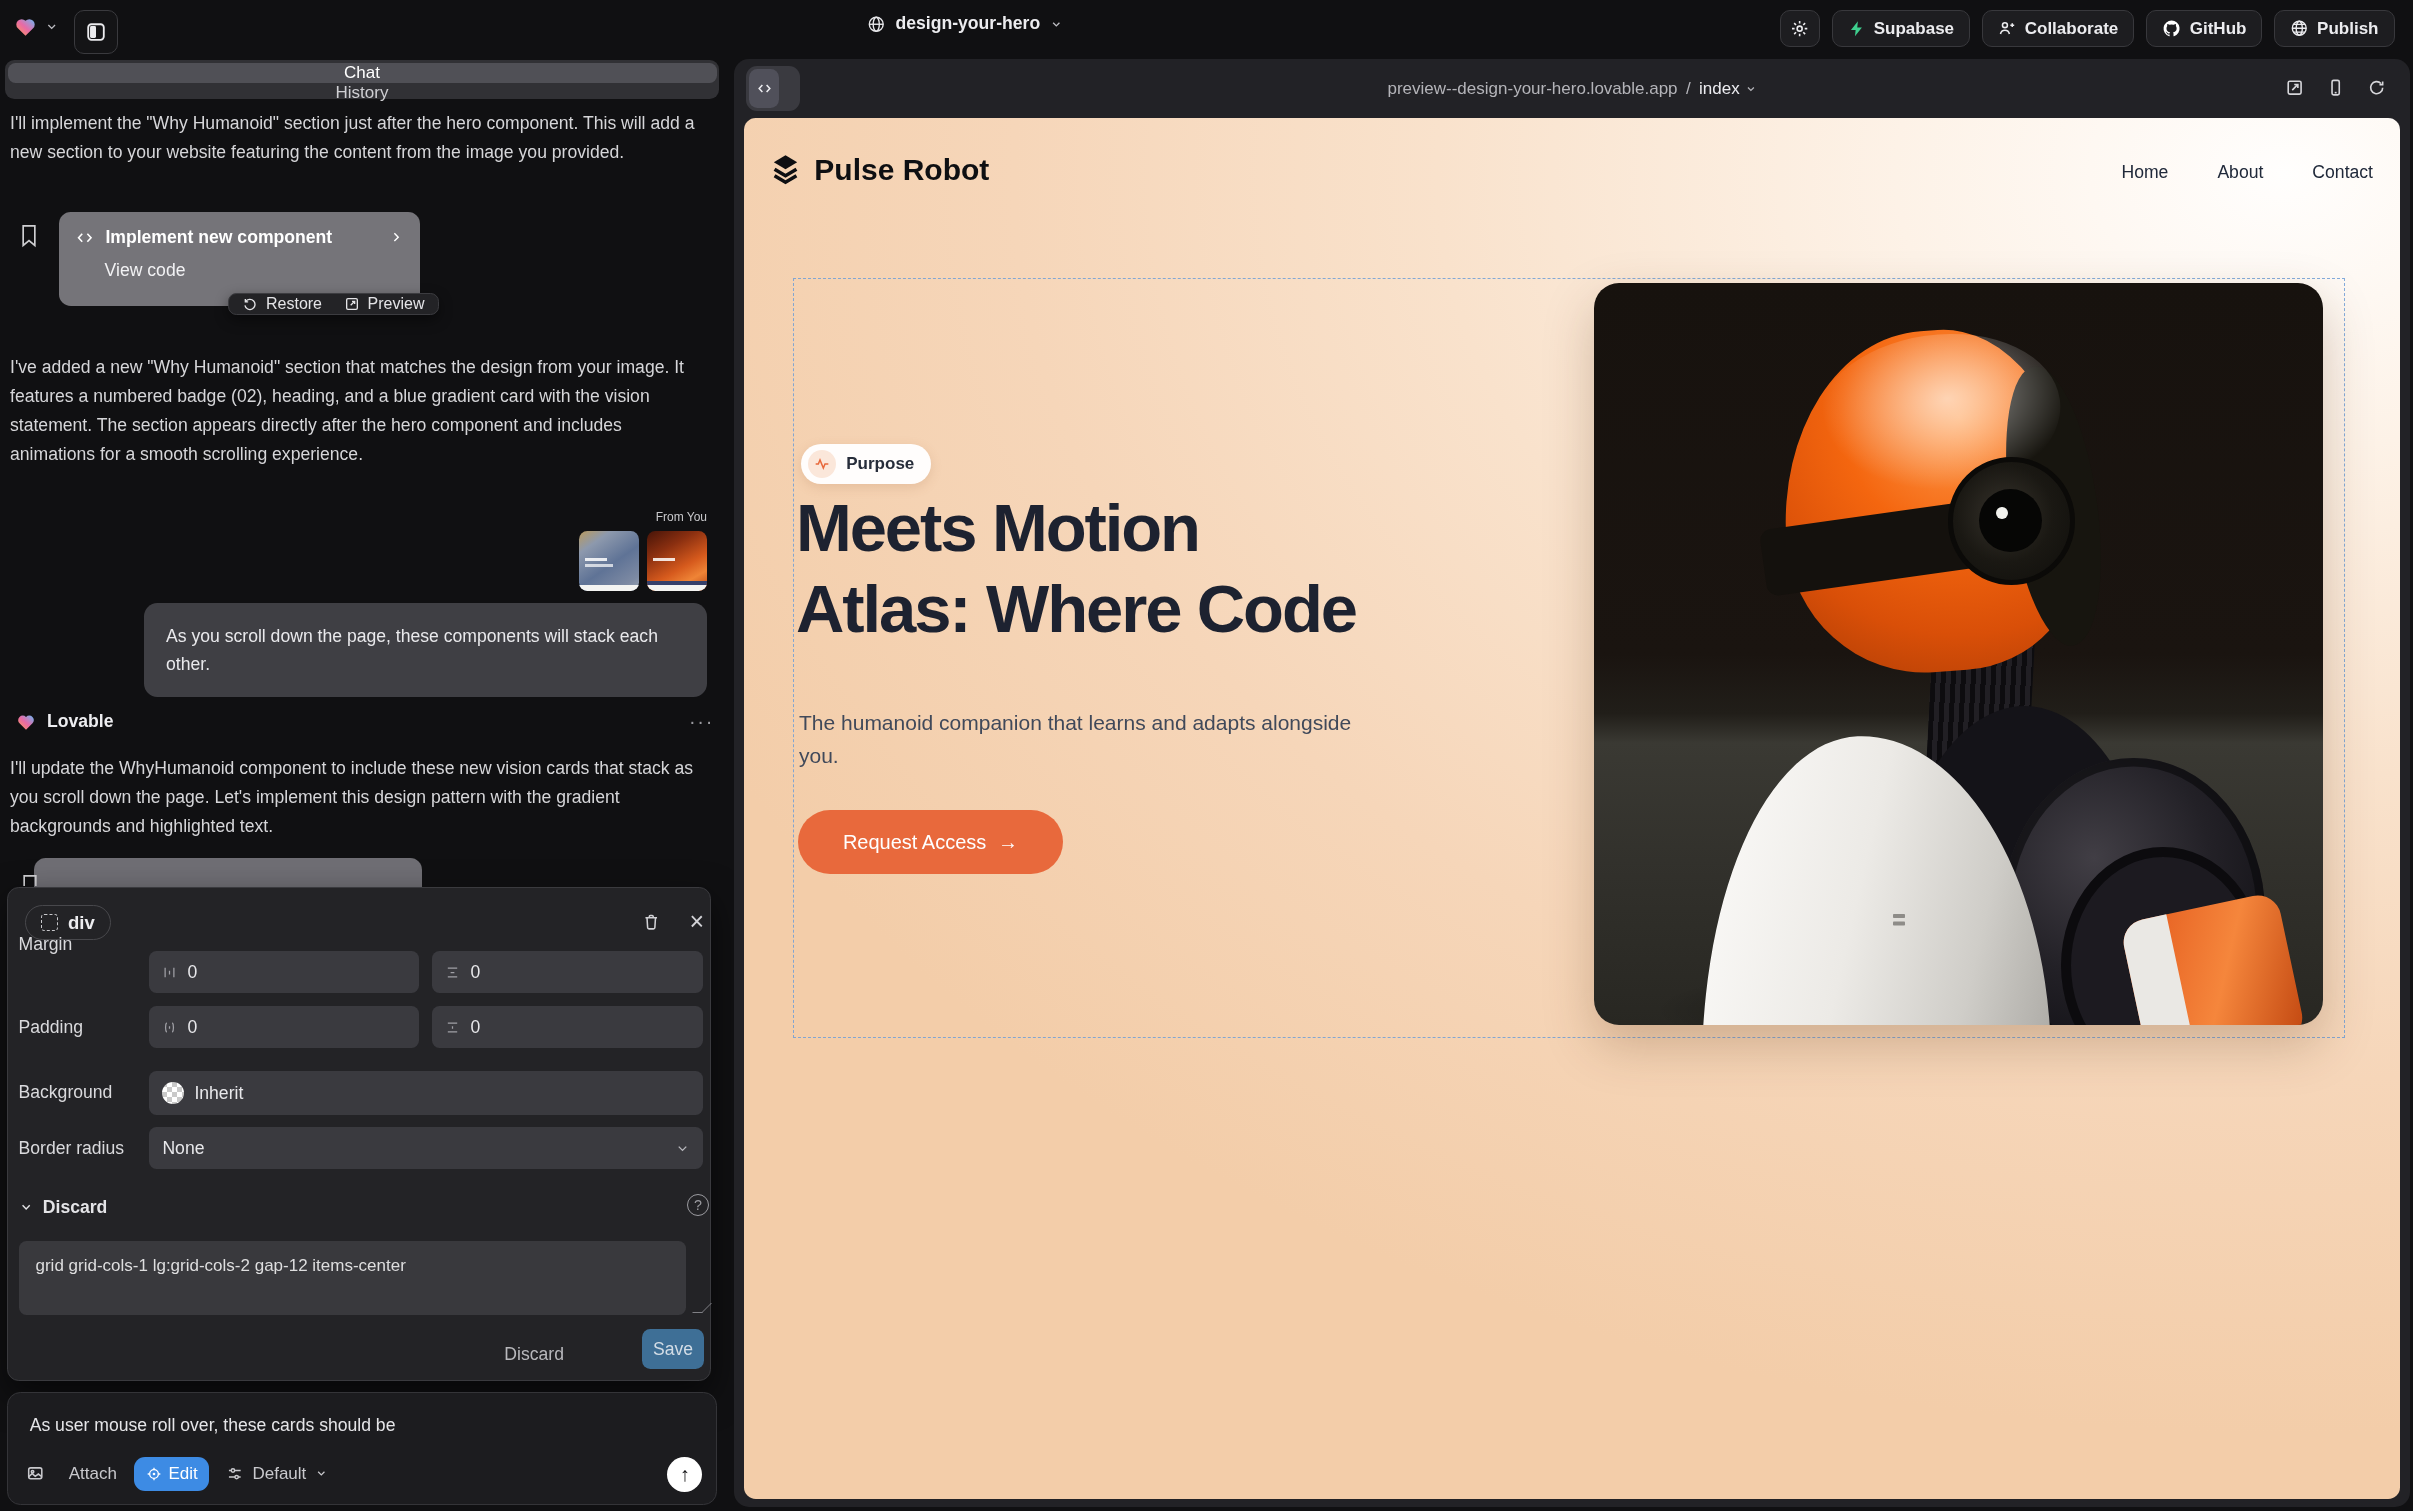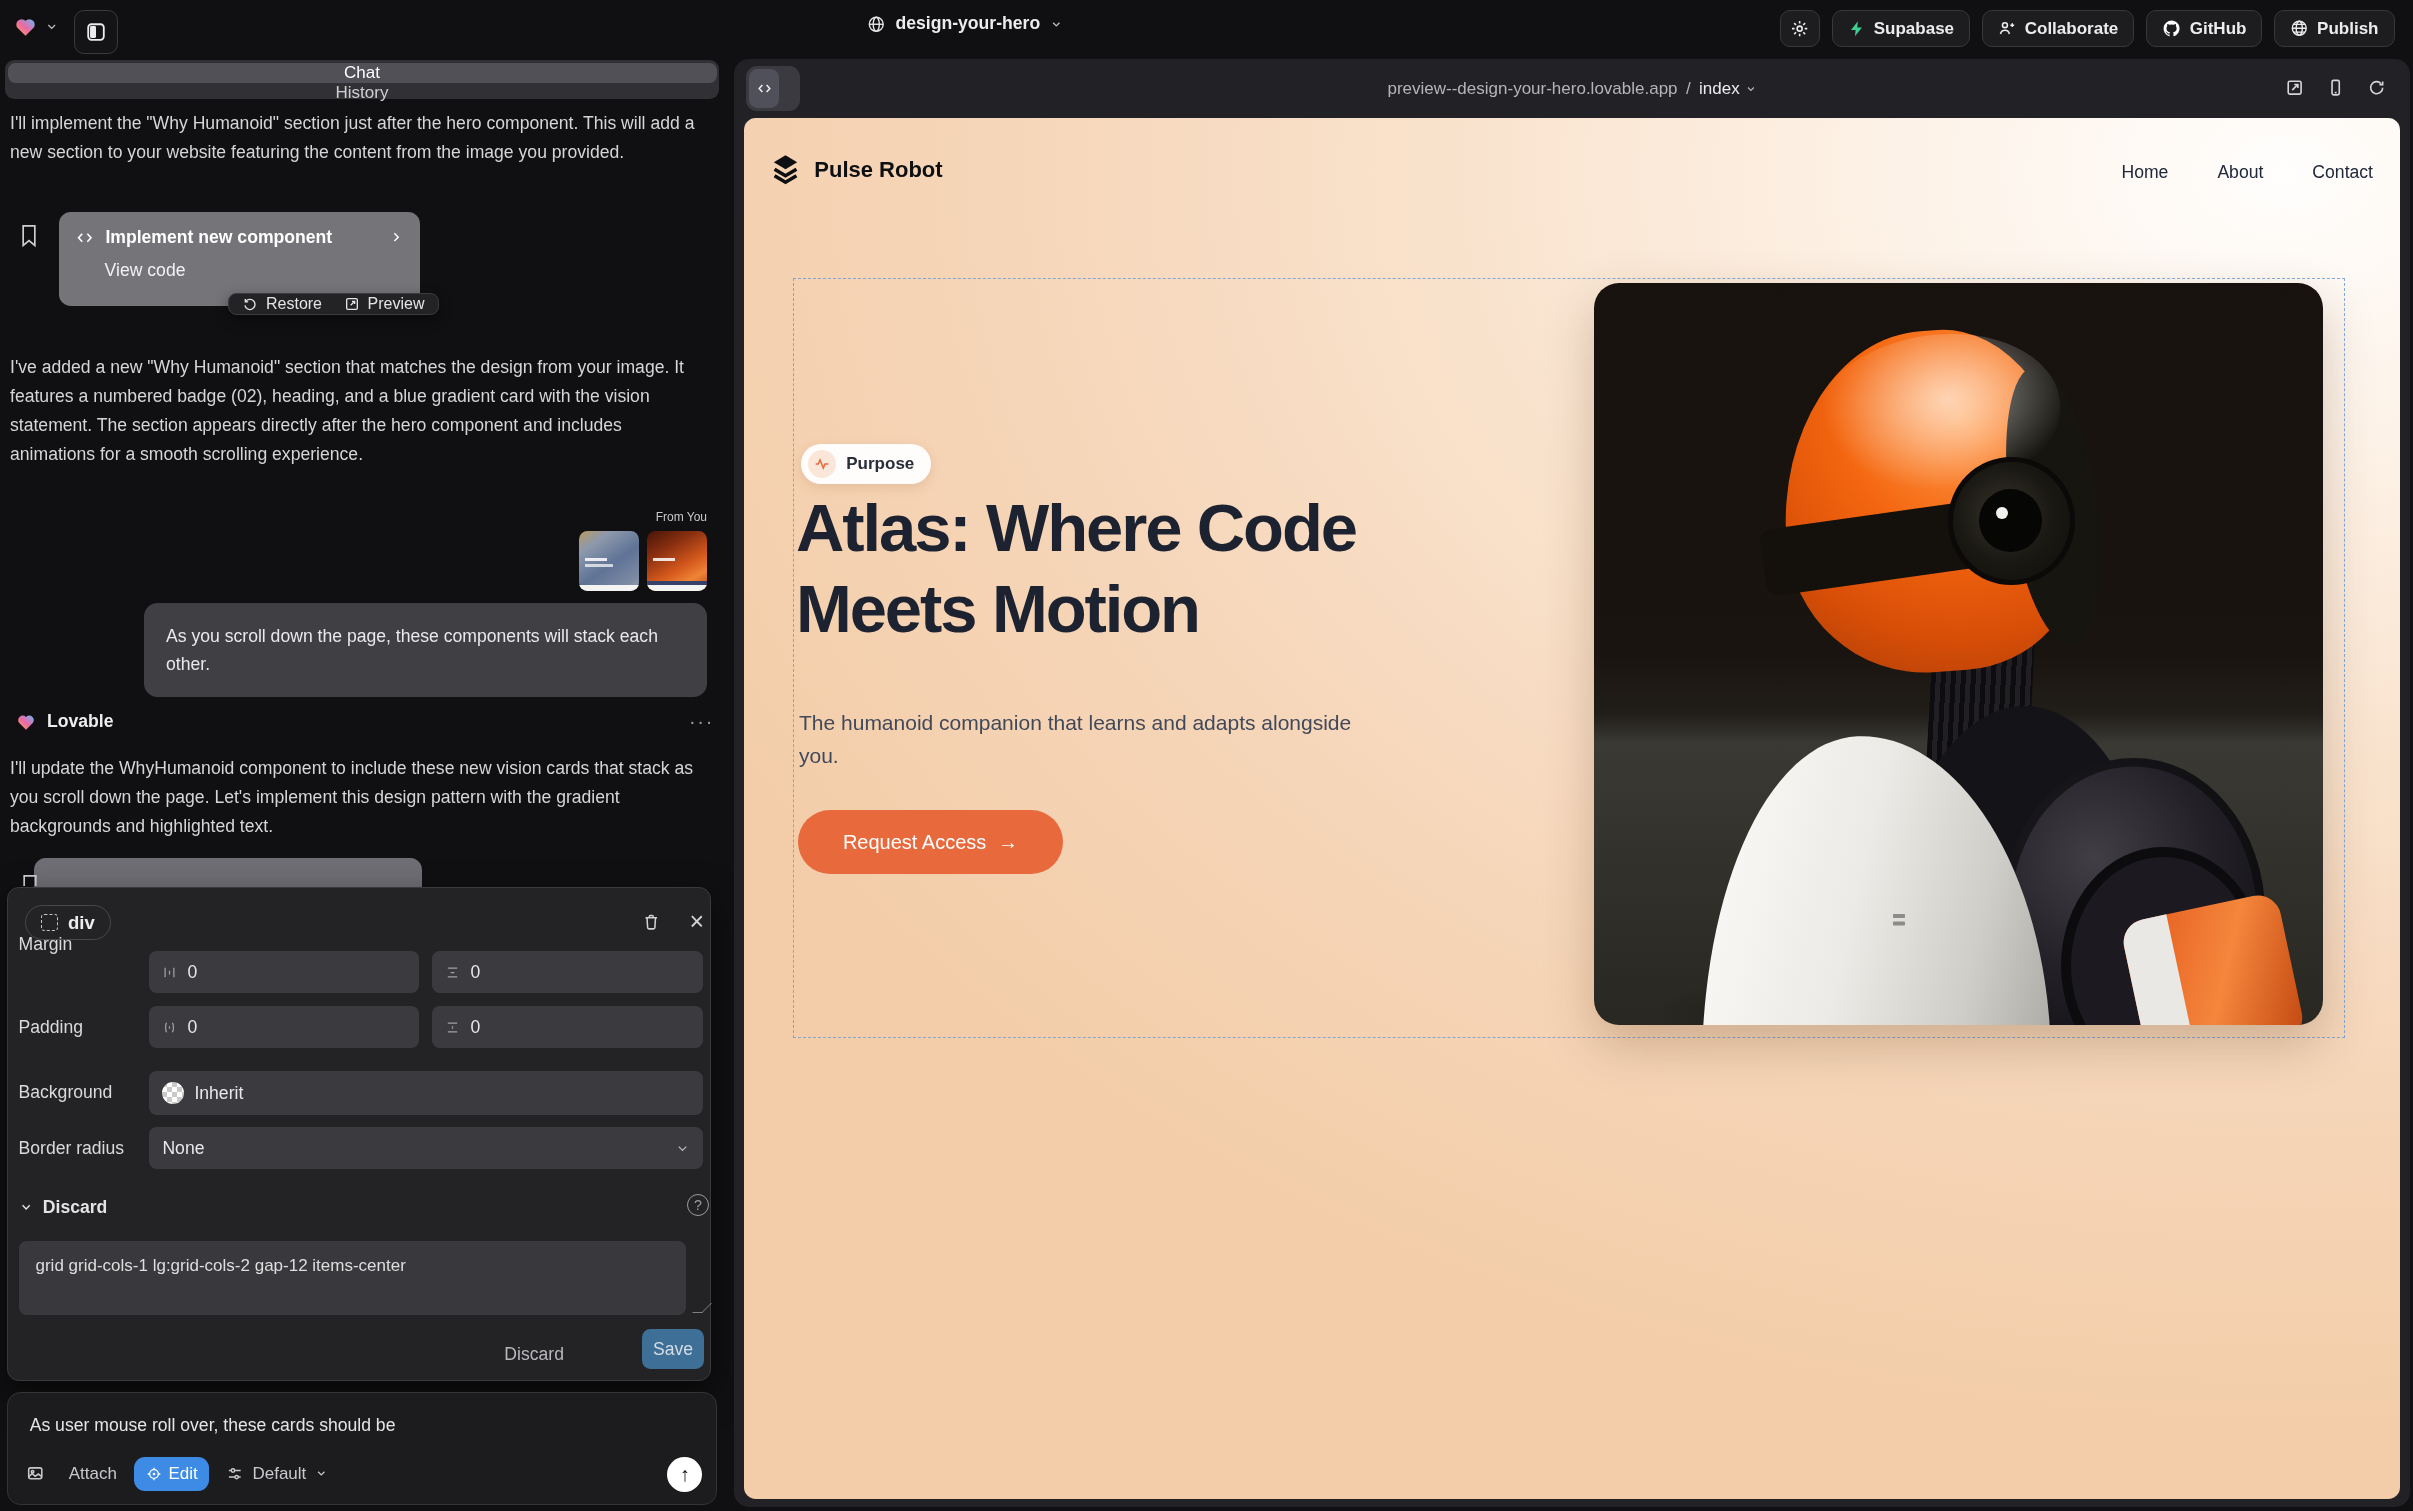--- a/index.html
+++ b/index.html
@@ -86,21 +86,21 @@
   .url-bar { position:absolute; left:0; top:0; width:100%; height:59px; display:flex; align-items:center; justify-content:center; gap:8.4px; font-size:17px; }
   .url-domain { color:#b4b4b9; }
   .url-sep { color:#b4b4b9; }
   .url-page { color:#ececf0; display:flex; align-items:center; gap:5px; }
   .pv-icons { position:absolute; right:23.5px; top:18.5px; display:flex; gap:22px; color:#d6d6da; }
 
   
   .site { position:absolute; left:10px; top:59px; width:1656px; height:1381px; border-radius:11.8px; overflow:hidden;
           background: radial-gradient(1764px 1260px at 93% 4%, #fffefd 0%, #fdf2e7 22%, #f9e2cc 48%, #f6d6b9 72%, #f3cda9 100%); }
   .site-header { position:absolute; left:0; top:0; width:100%; height:109px; }
-  .brand { position:absolute; left:23.5px; top:34px; display:flex; align-items:center; gap:11.8px; color:#0e0f12; font-size:22px; font-weight:700; }
+  .brand { position:absolute; left:23.5px; top:34px; display:flex; align-items:center; gap:11.8px; color:#0e0f12; font-size:30px; font-weight:700; }
   .site-nav { position:absolute; right:27px; top:44px; display:flex; gap:49px; font-size:17.6px; color:#20293a; }
   .hero-outline { position:absolute; left:49px; top:160px; width:1552px; height:760px; border:1.7px dashed rgba(111,159,216,.85); }
   .badge { position:absolute; left:57px; top:326px; height:40px; display:flex; align-items:center; gap:10px; background:#fffdfc; border-radius:20px; padding:0 17px 0 6.7px; box-shadow:0 3.4px 11.8px rgba(160,100,60,.18); font-size:17px; color:#272d3a; font-weight:700; }
   .badge .pulse-circle { width:28.6px; height:28.6px; border-radius:50%; background:#fbe7da; display:flex; align-items:center; justify-content:center; }
   .hero-h1 { position:absolute; left:52px; top:369px; font-size:67px; line-height:81px; font-weight:700; letter-spacing:-2.1px; color:#1d2230; }
   .hero-sub { position:absolute; left:55px; top:588px; width:554px; font-size:21px; line-height:33px; color:#40495a; }
   .cta { position:absolute; left:54px; top:692px; width:265px; height:64px; background:#e8693c; border-radius:33px; color:#ffffff; font-size:20px; display:flex; align-items:center; justify-content:center; gap:11.8px; }
 
   
   .robot-card { position:absolute; left:850px; top:165px; width:729px; height:742px; border-radius:25px; overflow:hidden;
@@ -506,22 +506,22 @@
       <div class="badge">
         <span class="pulse-circle">
           <svg width="16" height="16" viewBox="0 0 24 24" fill="none" stroke="#e8693c" stroke-width="2.3">
               <path d="M2.5 12h4L9 6l5 12 2.5-6h5"></path>
             </svg>
         </span>
         <span>Purpose</span>
       </div>
 
       <div class="hero-h1">
+        <div>Meets Motion</div>
         <div>Atlas: Where Code</div>
-        <div>Meets Motion</div>
       </div>
 
       <div class="hero-sub">The humanoid companion that learns and adapts alongside you.</div>
 
       <div class="cta">
         <span>Request Access</span>
         <span>→</span>
       </div>
 
       <div class="robot-card">

